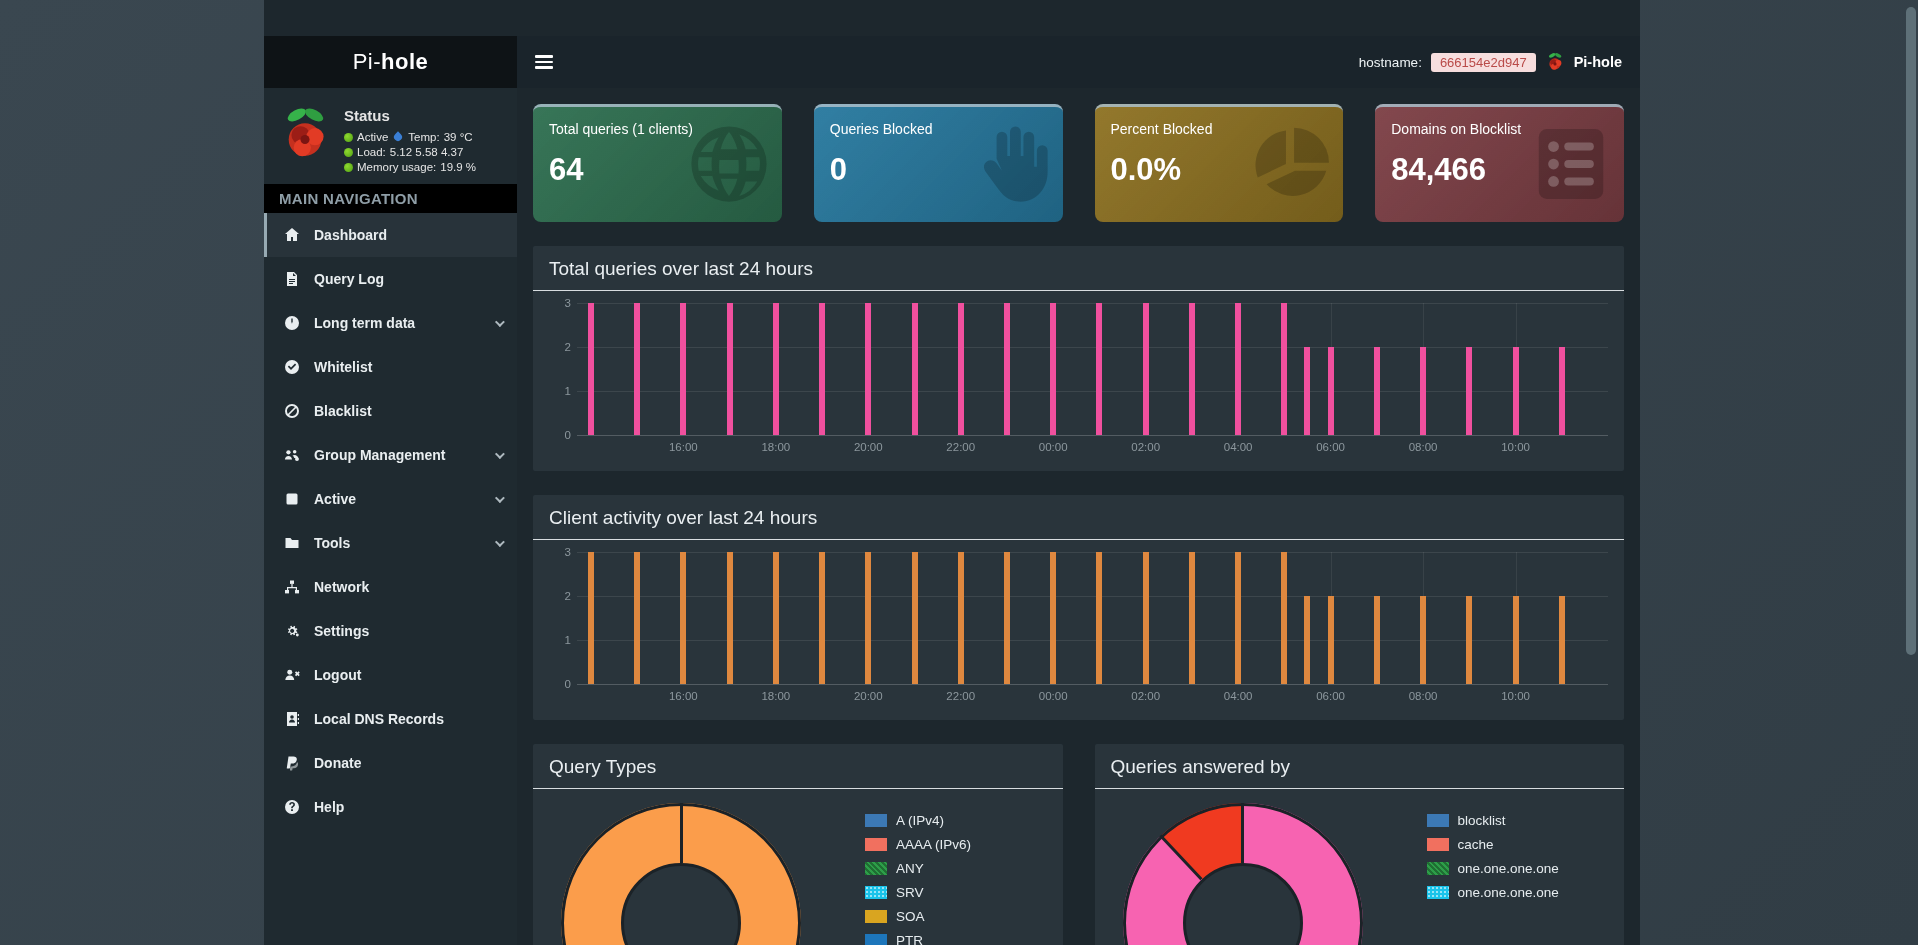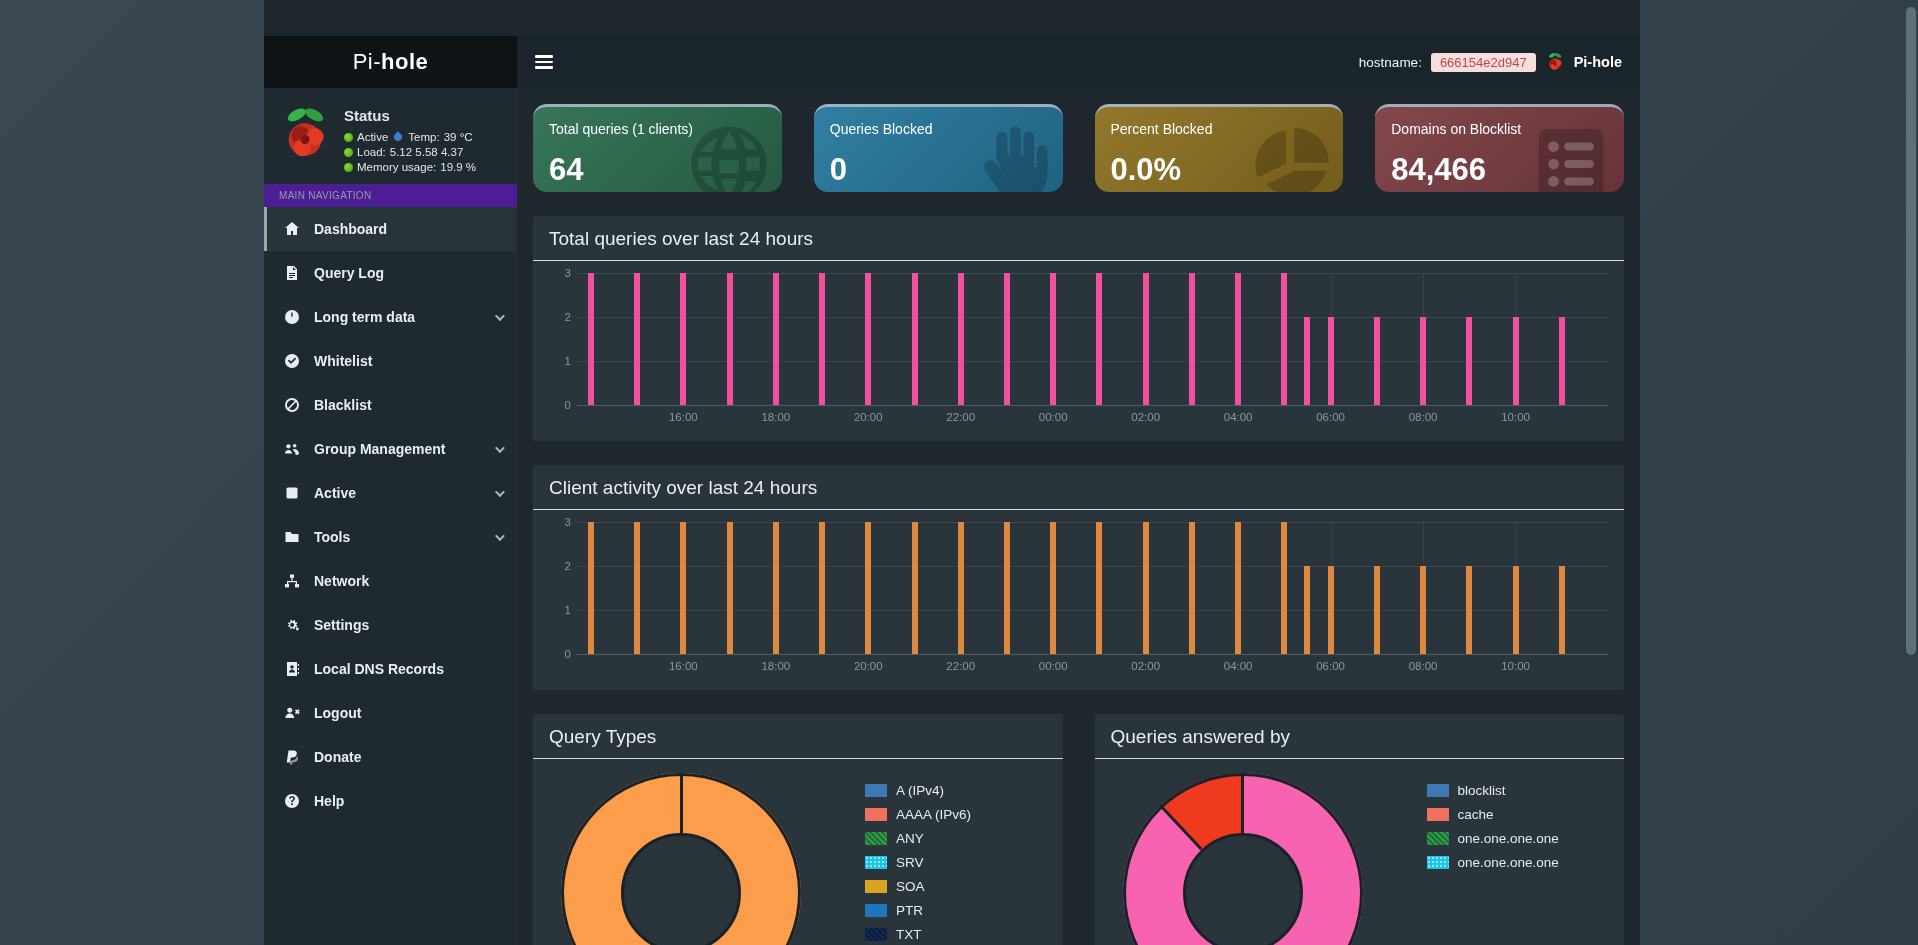--- a/index.html
+++ b/index.html
@@ -23,34 +23,34 @@
   .shell { display:flex; height:893px; }
   .sidebar { width:253px; background:#1f2a30; flex-shrink:0; }
   .status { display:flex; padding:13px 12px 11px 12px; gap:10px; }
   .status-info { color:#e5e5e5; }
   .status-title { font-size:15px; font-weight:700; margin:6px 0 7px; }
   .status-line { font-size:11.5px; display:flex; align-items:center; gap:4px; margin-top:3px; white-space:nowrap; }
   .dot { width:9px; height:9px; border-radius:50%;
          background:radial-gradient(circle at 35% 35%,#8ed92f,#4f9e12); flex-shrink:0; }
   .droplet { width:8px; height:8px; background:#3a7fd5; border-radius:0 50% 50% 50%;
              transform:rotate(45deg); display:inline-block; margin:0 2px; }
-  .nav-header { background:#4c1d95; color:#8f9ea7; font-size:10px; font-weight:400;
+  .nav-header { background:#000000; color:#8f9ea7; font-size:15px; font-weight:700;
                 padding:6px 15px; letter-spacing:.3px; }
   .nav-list { list-style:none; }
   .nav-item { display:flex; align-items:center; gap:12px; padding:14px 15px; color:#e9eef0;
               font-size:14px; font-weight:600; cursor:pointer; border-left:3px solid transparent; }
   .nav-item.active { background:#28333a; border-left:3px solid #97aab3; }
   .nav-item .ic { width:20px; display:flex; justify-content:center; flex-shrink:0; }
   .nav-item svg { width:16px; height:16px; fill:#e9eef0; }
   .chev { margin-left:auto; width:7px; height:7px; border-right:2px solid #aeb9bf;
           border-bottom:2px solid #aeb9bf; transform:rotate(45deg) translateY(-2px); }
   
   .content { flex:1; padding:16px; overflow:hidden; }
   .cards-row { display:flex; gap:32px; }
-  .card { position:relative; flex:1; height:88px; border-radius:14px; padding:14px 16px;
+  .card { position:relative; flex:1; height:118px; border-radius:8px; padding:14px 16px;
           color:#fff; overflow:hidden; border-top:3px solid rgba(170,192,203,.85);
           background-image:linear-gradient(315deg,rgba(0,0,0,.18),rgba(255,255,255,.05)); }
   .card-title { font-size:14px; }
   .card-value { font-size:31px; font-weight:700; margin-top:15px; }
   .card-ico { position:absolute; right:10px; top:14px; width:86px; height:86px; opacity:.9; }
   .card-ico svg { width:100%; height:100%; fill:rgba(0,0,0,.22); }
   .panel { background:#29343b; margin-top:24px; border-radius:2px; }
   .panel-header { padding:12px 16px 10px; border-bottom:1px solid #d8dde0; }
   .panel-title { color:#e9eef1; font-size:19px; }
   .panel-body { padding:12px 16px 14px; position:relative; }
@@ -241,37 +241,37 @@
               <span class="ic">
                 <svg viewBox="0 0 18 16">
                   <path d="M7 2.5 8.5 2l.6 1.4 1.4.1.7-1.3 1.4.7-.5 1.4 1 1 1.4-.5.6 1.5-1.3.6v1.4l1.3.7-.7 1.4-1.4-.5-1 1 .5 1.4-1.5.6-.6-1.3-1.4-.1-.7 1.3-1.4-.6.5-1.4-1-1-1.4.5-.6-1.5 1.3-.6V7l-1.3-.7.7-1.4 1.4.5 1-1zm3 3.2A2.3 2.3 0 1 0 10 10a2.3 2.3 0 0 0 0-4.3z" fill-rule="evenodd"></path>
                   <circle cx="15" cy="12.5" r="1.6"></circle>
                 </svg>
               </span>
               <span>Settings</span>
             </li>
             <li class="nav-item">
               <span class="ic">
-                <svg viewBox="0 0 16 16">
-                  <path d="M3 1h10v14H3zM13.8 3h1.2v2h-1.2zm0 4h1.2v2h-1.2zm0 4h1.2v2h-1.2z"></path>
-                  <circle cx="8" cy="6" r="1.8" fill="#1f2a30"></circle>
-                  <path d="M5 11.5c0-1.6 1.3-3 3-3s3 1.4 3 3z" fill="#1f2a30"></path>
-                </svg>
-              </span>
-              <span>Local DNS Records</span>
-            </li>
-            <li class="nav-item">
-              <span class="ic">
                 <svg viewBox="0 0 18 16">
                   <circle cx="6.5" cy="5" r="2.8"></circle>
                   <path d="M1.5 13.5c0-2.7 2.2-5 5-5s5 2.3 5 5z"></path>
                   <path d="m12.3 5.3 1.4-1.4 1.3 1.3 1.3-1.3 1.4 1.4-1.3 1.3 1.3 1.3-1.4 1.4-1.3-1.3-1.3 1.3-1.4-1.4 1.3-1.3z"></path>
                 </svg>
               </span>
               <span>Logout</span>
+            </li>
+            <li class="nav-item">
+              <span class="ic">
+                <svg viewBox="0 0 16 16">
+                  <path d="M3 1h10v14H3zM13.8 3h1.2v2h-1.2zm0 4h1.2v2h-1.2zm0 4h1.2v2h-1.2z"></path>
+                  <circle cx="8" cy="6" r="1.8" fill="#1f2a30"></circle>
+                  <path d="M5 11.5c0-1.6 1.3-3 3-3s3 1.4 3 3z" fill="#1f2a30"></path>
+                </svg>
+              </span>
+              <span>Local DNS Records</span>
             </li>
             <li class="nav-item">
               <span class="ic">
                 <svg viewBox="0 0 16 16">
                   <path d="M4.5 1.5h5c2.2 0 3.6 1.2 3.3 3.3-.3 2.4-1.9 3.7-4.2 3.7H6.8l-.8 4.3c0 .4-.3.7-.7.7H3.2c-.3 0-.5-.2-.4-.5z"></path>
                   <path d="M6 13.8l.4-2.3h1.3c2.9 0 4.9-1.6 5.3-4.4.9.5 1.2 1.4 1 2.6-.3 2.3-1.9 3.5-4.1 3.5H8.6l-.3 1.8c-.1.4-.3.6-.7.6H6.2c-.2 0-.3-.1-.2-.4z" opacity=".55"></path>
                 </svg>
               </span>
               <span>Donate</span>
             </li>

